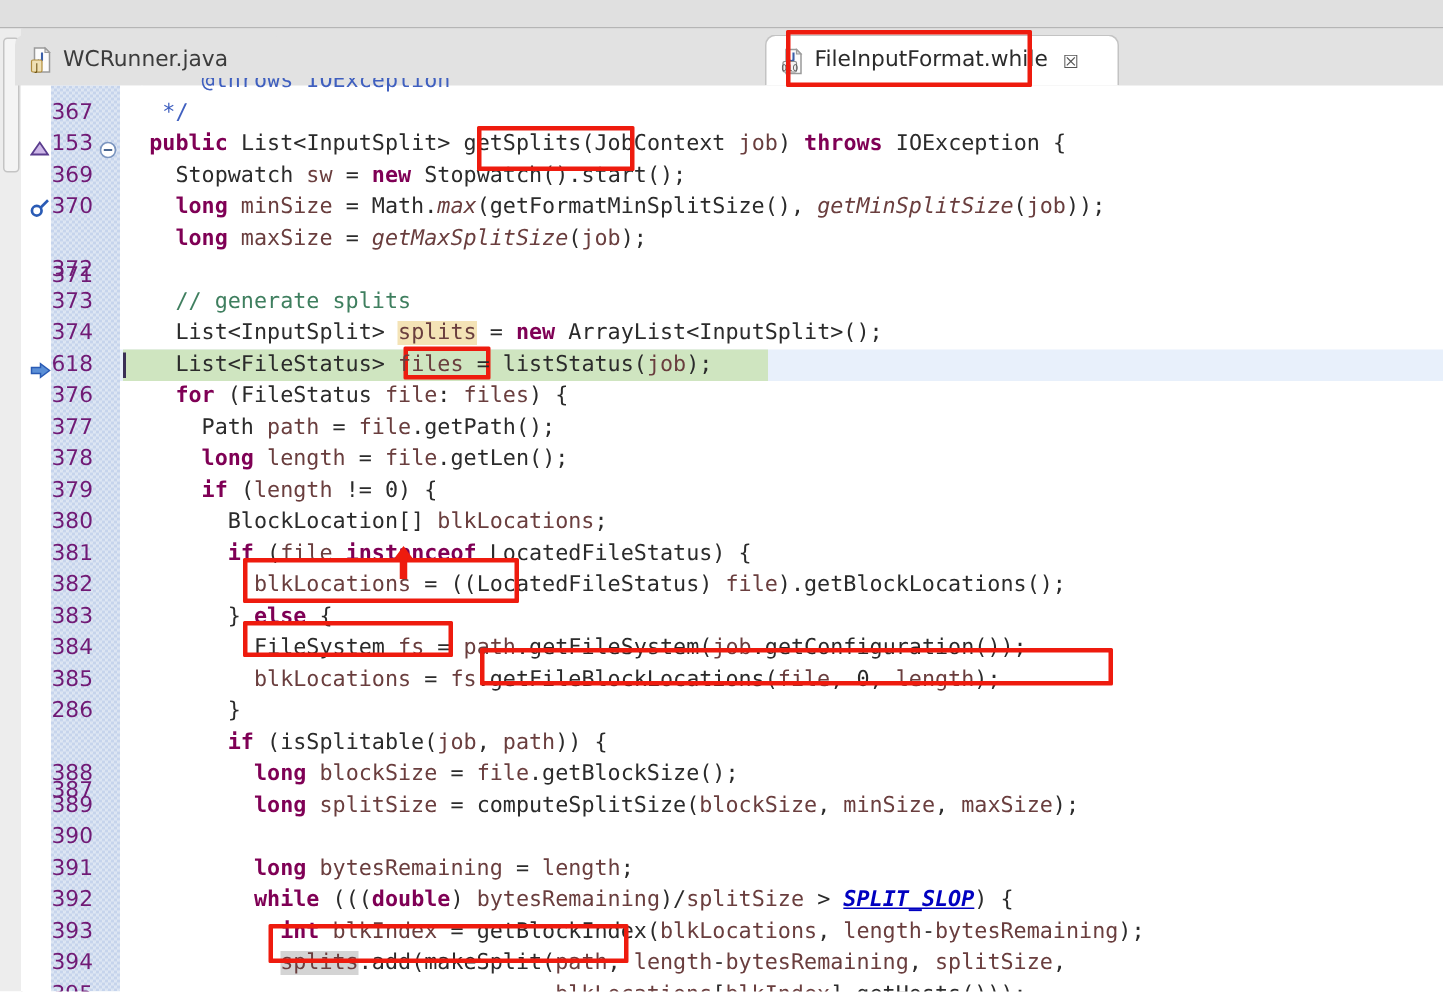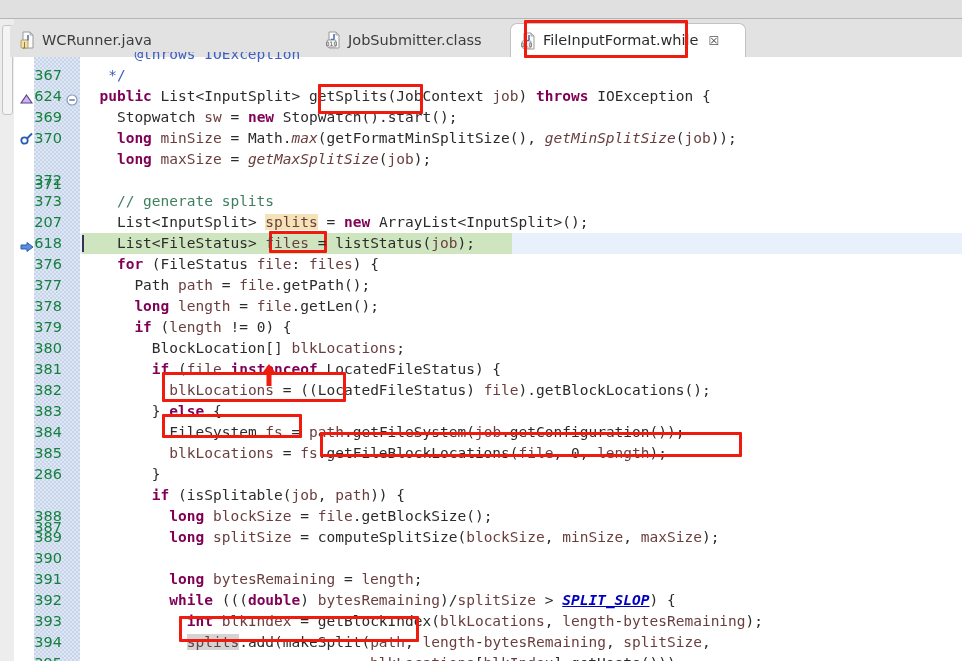--- a/index.html
+++ b/index.html
@@ -144,21 +144,21 @@
     position: absolute;
     left: 20px;
     width: 46px;
     height: 21px;
     text-align: right;
     padding-right: 4px;
     box-sizing: border-box;
     font-family: "DejaVu Sans", sans-serif;
     font-size: 14.5px;
     line-height: 21px;
-    color: #15803d;
+    color: #701a75;
   }
   .code {
     position: absolute;
     left: 82px;
     height: 21px;
     font-family: "DejaVu Sans Mono", monospace;
     font-size: 14.5px;
     line-height: 21px;
     white-space: pre;
     color: #2b2b2b;
@@ -219,32 +219,20 @@
         <span style="display: flex;">
           <svg class="ficon" viewBox="0 0 16 18">
             <path d="M3 1 h7 l3 3 v13 h-10 z" fill="#fcfcfc" stroke="#9a9a9a" stroke-width="1"></path>
             <path d="M10 1 v3 h3 z" fill="#dfdfdf" stroke="#9a9a9a" stroke-width="0.8"></path>
             <path d="M8 4 v5 a2 2 0 0 1 -3 0" fill="none" stroke="#3b5fa8" stroke-width="1.4"></path>
             <rect x="1" y="9" width="7" height="8" rx="1" fill="#efe0b4" stroke="#b08b3a" stroke-width="0.8"></rect>
             <text x="4.5" y="16" font-size="7" text-anchor="middle" fill="#6b5010" font-family="DejaVu Sans, sans-serif">J</text>
           </svg>
         </span>
         <span class="tab-label">WCRunner.java</span>
-      </div>
-      <div class="tab inactive" style="left: 302px; width: 194px;">
-        <span style="display: flex;">
-          <svg class="ficon" viewBox="0 0 16 18">
-            <path d="M3 1 h7 l3 3 v13 h-10 z" fill="#fcfcfc" stroke="#9a9a9a" stroke-width="1"></path>
-            <path d="M10 1 v3 h3 z" fill="#dfdfdf" stroke="#9a9a9a" stroke-width="0.8"></path>
-            <path d="M8 3 v5 a2 2 0 0 1 -3 0" fill="none" stroke="#3b5fa8" stroke-width="1.4"></path>
-            <rect x="1" y="9" width="9" height="7" rx="1" fill="#f3f3f3" stroke="#8a8a8a" stroke-width="0.8"></rect>
-            <text x="5.5" y="15" font-size="6" text-anchor="middle" fill="#555" font-family="DejaVu Sans, sans-serif">010</text>
-          </svg>
-        </span>
-        <span class="tab-label">JobSubmitter.class</span>
       </div>
       <div class="tab active" style="left: 496px; width: 236px;">
         <span style="display: flex;">
           <svg class="ficon" viewBox="0 0 16 18">
             <path d="M3 1 h7 l3 3 v13 h-10 z" fill="#fcfcfc" stroke="#9a9a9a" stroke-width="1"></path>
             <path d="M10 1 v3 h3 z" fill="#dfdfdf" stroke="#9a9a9a" stroke-width="0.8"></path>
             <path d="M8 3 v5 a2 2 0 0 1 -3 0" fill="none" stroke="#3b5fa8" stroke-width="1.4"></path>
             <rect x="1" y="9" width="9" height="7" rx="1" fill="#f3f3f3" stroke="#8a8a8a" stroke-width="0.8"></rect>
             <text x="5.5" y="15" font-size="6" text-anchor="middle" fill="#555" font-family="DejaVu Sans, sans-serif">010</text>
           </svg>
@@ -262,33 +250,33 @@
   </div>
 
   <div id="bands">
       <div class="band band-current" style="top: 233px; left: 80px; width: 882px;"></div>
       <div style="position: absolute; left: 82px; top: 233px; height: 21px; width: 430px; background: rgb(207, 229, 192); z-index: 0;"></div>
     </div>
   <div id="lines">
       <div class="row" style="top: 52px; height: 13px; overflow: hidden;"><span class="code jdoc" style="top: -8px;">      @throws IOException</span></div>
       <div class="lineno" style="top: 65px;">367</div>
       <div class="row" style="top: 65px;"><span class="code"><span class="jdoc">   */</span></span></div>
-      <div class="lineno" style="top: 86px;">624</div>
+      <div class="lineno" style="top: 86px;">153</div>
       <div class="row" style="top: 86px;"><span class="code"><span class="plain">  </span><span class="kw">public</span><span class="plain"> </span><span class="plain">List</span><span class="plain">&lt;</span><span class="plain">InputSplit</span><span class="plain">&gt;</span><span class="plain"> </span><span class="plain">getSplits</span><span class="plain">(</span><span class="plain">JobContext</span><span class="plain"> </span><span class="local">job</span><span class="plain">)</span><span class="plain"> </span><span class="kw">throws</span><span class="plain"> </span><span class="plain">IOException</span><span class="plain"> </span><span class="plain">{</span></span></div>
       <div class="lineno" style="top: 107px;">369</div>
       <div class="row" style="top: 107px;"><span class="code"><span class="plain">    </span><span class="plain">Stopwatch</span><span class="plain"> </span><span class="local">sw</span><span class="plain"> </span><span class="plain">=</span><span class="plain"> </span><span class="kw">new</span><span class="plain"> </span><span class="plain">Stopwatch</span><span class="plain">().</span><span class="plain">start</span><span class="plain">();</span></span></div>
       <div class="lineno" style="top: 128px;">370</div>
       <div class="row" style="top: 128px;"><span class="code"><span class="plain">    </span><span class="kw">long</span><span class="plain"> </span><span class="local">minSize</span><span class="plain"> </span><span class="plain">=</span><span class="plain"> </span><span class="plain">Math</span><span class="plain">.</span><span class="stat param">max</span><span class="plain">(</span><span class="plain">getFormatMinSplitSize</span><span class="plain">(),</span><span class="plain"> </span><span class="stat param">getMinSplitSize</span><span class="plain">(</span><span class="local">job</span><span class="plain">));</span></span></div>
       <div class="lineno" style="top: 149px; margin-top: 25px;">371</div>
       <div class="row" style="top: 149px;"><span class="code"><span class="plain">    </span><span class="kw">long</span><span class="plain"> </span><span class="local">maxSize</span><span class="plain"> </span><span class="plain">=</span><span class="plain"> </span><span class="stat param">getMaxSplitSize</span><span class="plain">(</span><span class="local">job</span><span class="plain">);</span></span></div>
       <div class="lineno" style="top: 170px;">372</div>
       <div class="row" style="top: 170px;"><span class="code"></span></div>
       <div class="lineno" style="top: 191px;">373</div>
       <div class="row" style="top: 191px;"><span class="code"><span class="cmt">    // generate splits</span></span></div>
-      <div class="lineno" style="top: 212px;">207</div>
+      <div class="lineno" style="top: 212px;">374</div>
       <div class="row" style="top: 212px;"><span class="code"><span class="plain">    </span><span class="plain">List</span><span class="plain">&lt;</span><span class="plain">InputSplit</span><span class="plain">&gt;</span><span class="plain"> </span><span class="local hl-write">splits</span><span class="plain"> </span><span class="plain">=</span><span class="plain"> </span><span class="kw">new</span><span class="plain"> </span><span class="plain">ArrayList</span><span class="plain">&lt;</span><span class="plain">InputSplit</span><span class="plain">&gt;();</span></span></div>
       <div class="lineno" style="top: 233px;">618</div>
       <div class="row" style="top: 233px; z-index: 2;"><span class="code" style="position: relative;"><span class="plain">    </span><span class="plain">List</span><span class="plain">&lt;</span><span class="plain">FileStatus</span><span class="plain">&gt;</span><span class="plain"> </span><span class="local">files</span><span class="plain"> </span><span class="plain">=</span><span class="plain"> </span><span class="plain">listStatus</span><span class="plain">(</span><span class="local">job</span><span class="plain">);</span></span></div>
       <div style="position: absolute; left: 82px; top: 235px; width: 2px; height: 17px; background: rgb(58, 47, 85);"></div>
       <div class="lineno" style="top: 254px;">376</div>
       <div class="row" style="top: 254px;"><span class="code"><span class="plain">    </span><span class="kw">for</span><span class="plain"> </span><span class="plain">(</span><span class="plain">FileStatus</span><span class="plain"> </span><span class="local">file</span><span class="plain">:</span><span class="plain"> </span><span class="local">files</span><span class="plain">)</span><span class="plain"> </span><span class="plain">{</span></span></div>
       <div class="lineno" style="top: 275px;">377</div>
       <div class="row" style="top: 275px;"><span class="code"><span class="plain">      </span><span class="plain">Path</span><span class="plain"> </span><span class="local">path</span><span class="plain"> </span><span class="plain">=</span><span class="plain"> </span><span class="local">file</span><span class="plain">.</span><span class="plain">getPath</span><span class="plain">();</span></span></div>
       <div class="lineno" style="top: 296px;">378</div>
       <div class="row" style="top: 296px;"><span class="code"><span class="plain">      </span><span class="kw">long</span><span class="plain"> </span><span class="local">length</span><span class="plain"> </span><span class="plain">=</span><span class="plain"> </span><span class="local">file</span><span class="plain">.</span><span class="plain">getLen</span><span class="plain">();</span></span></div>

